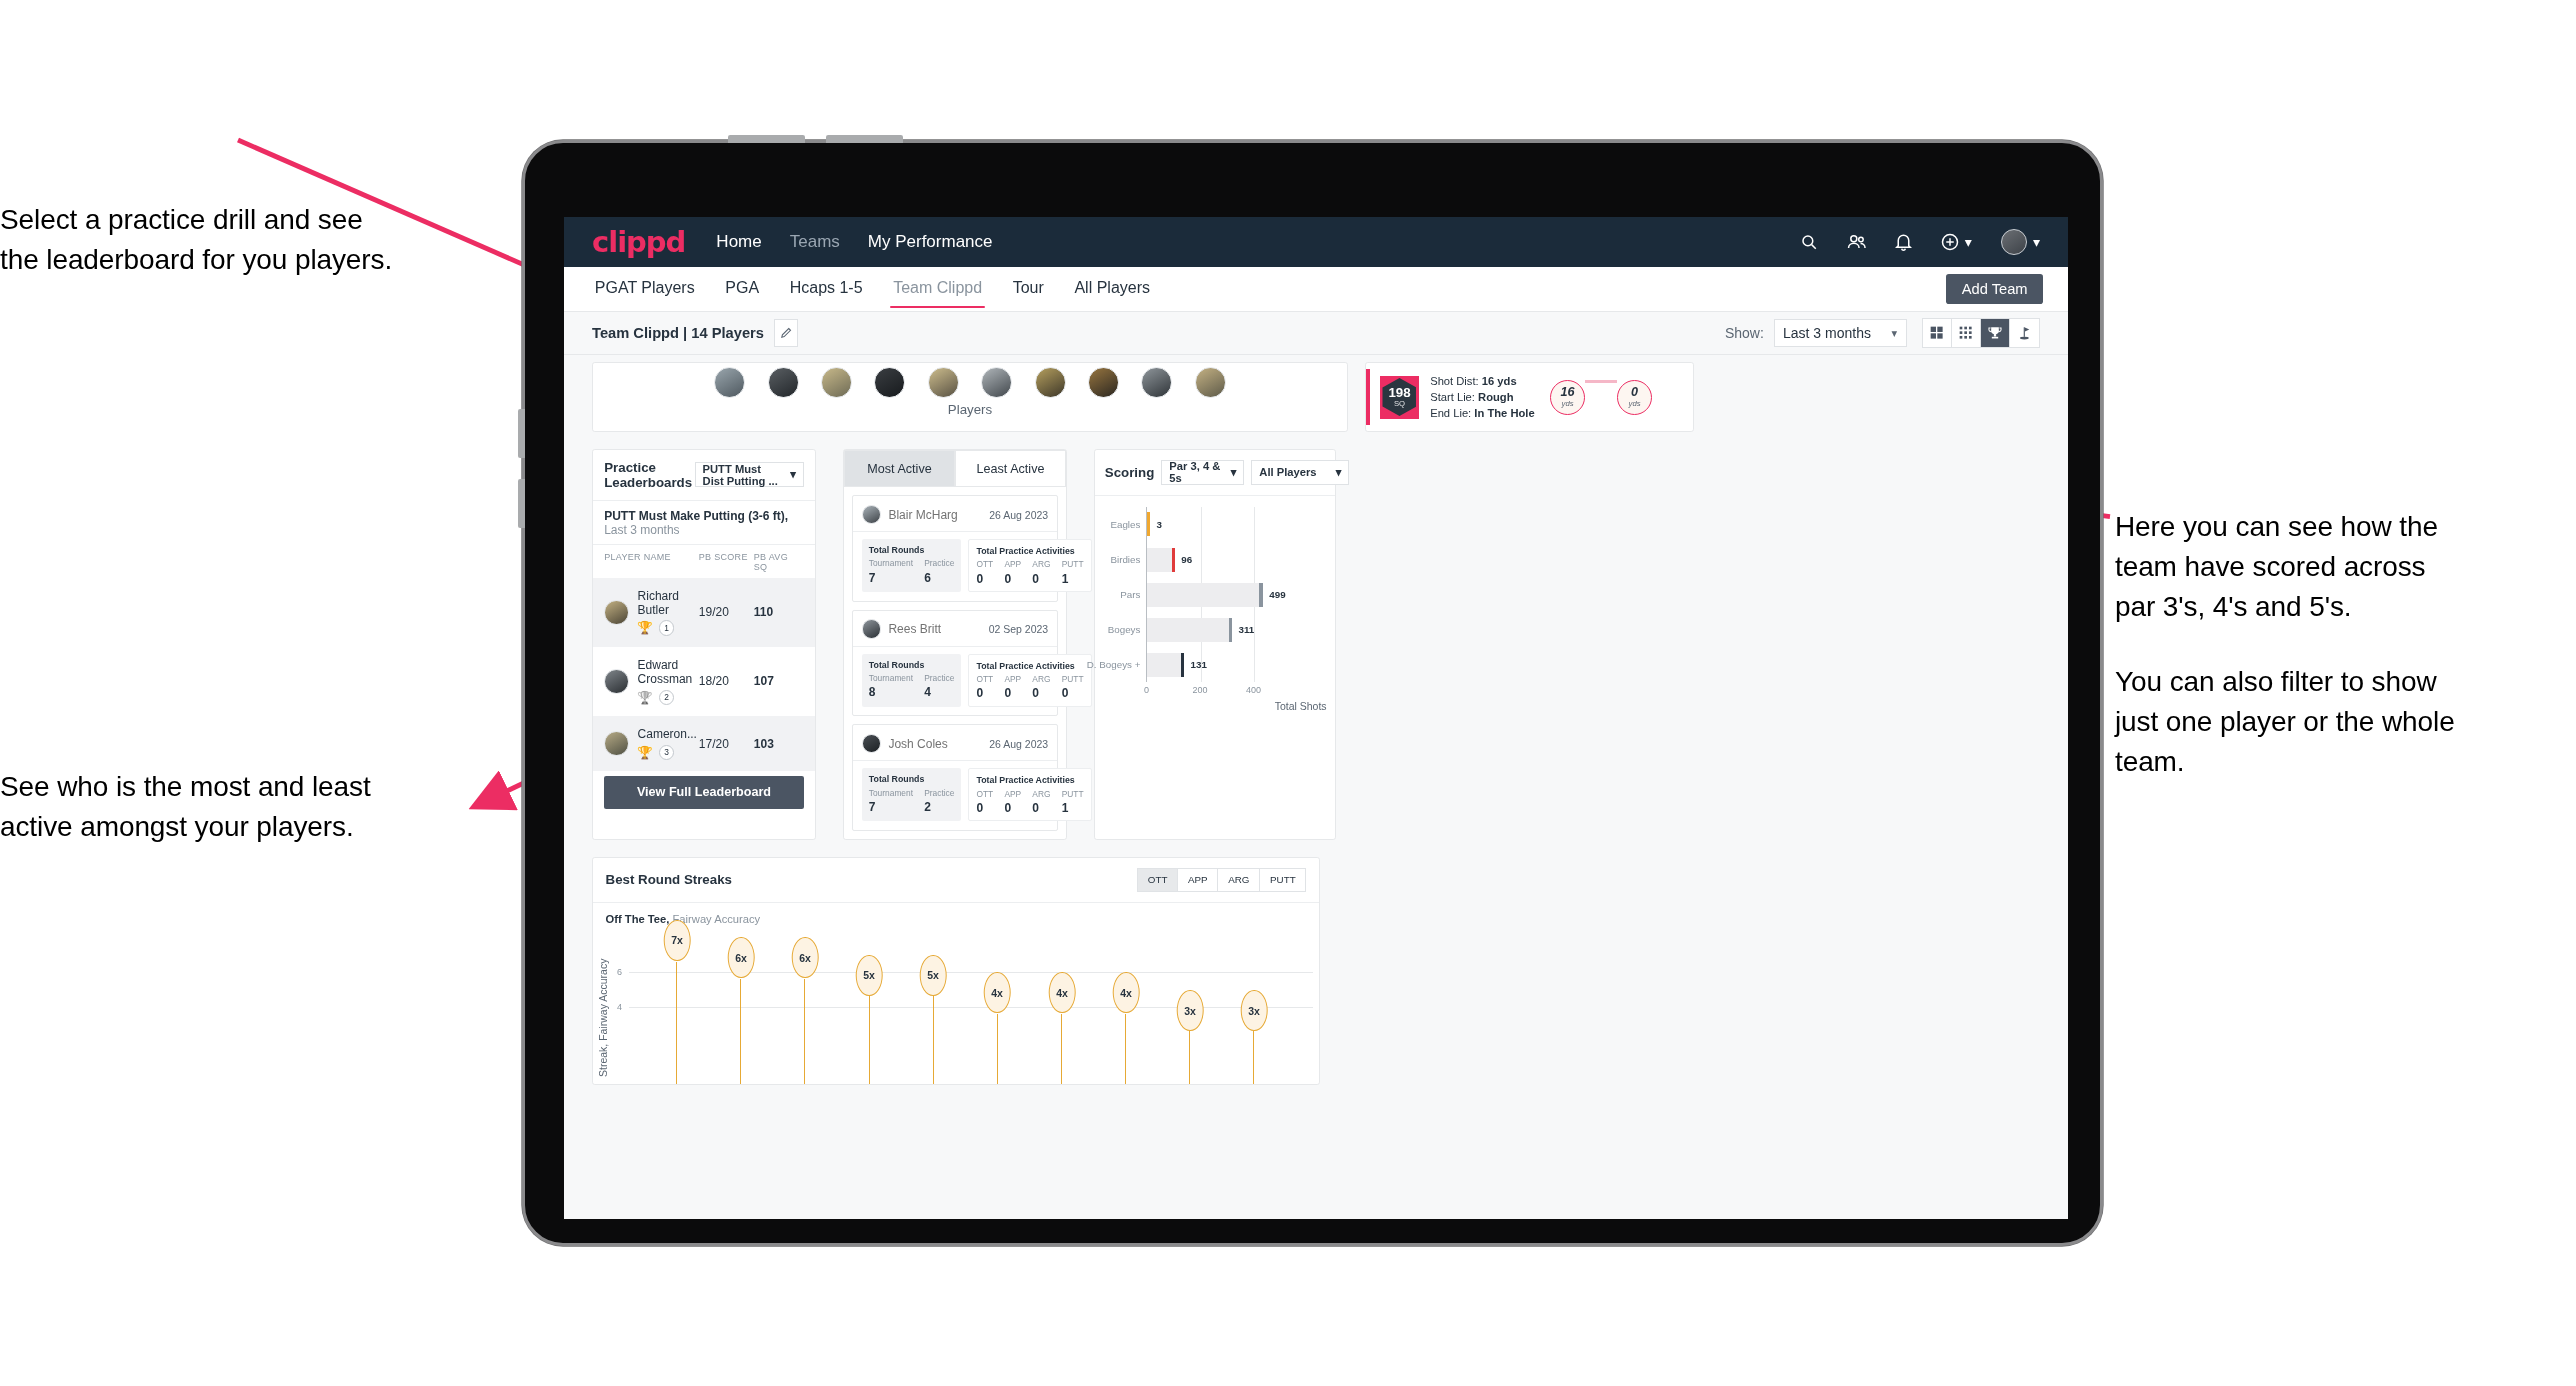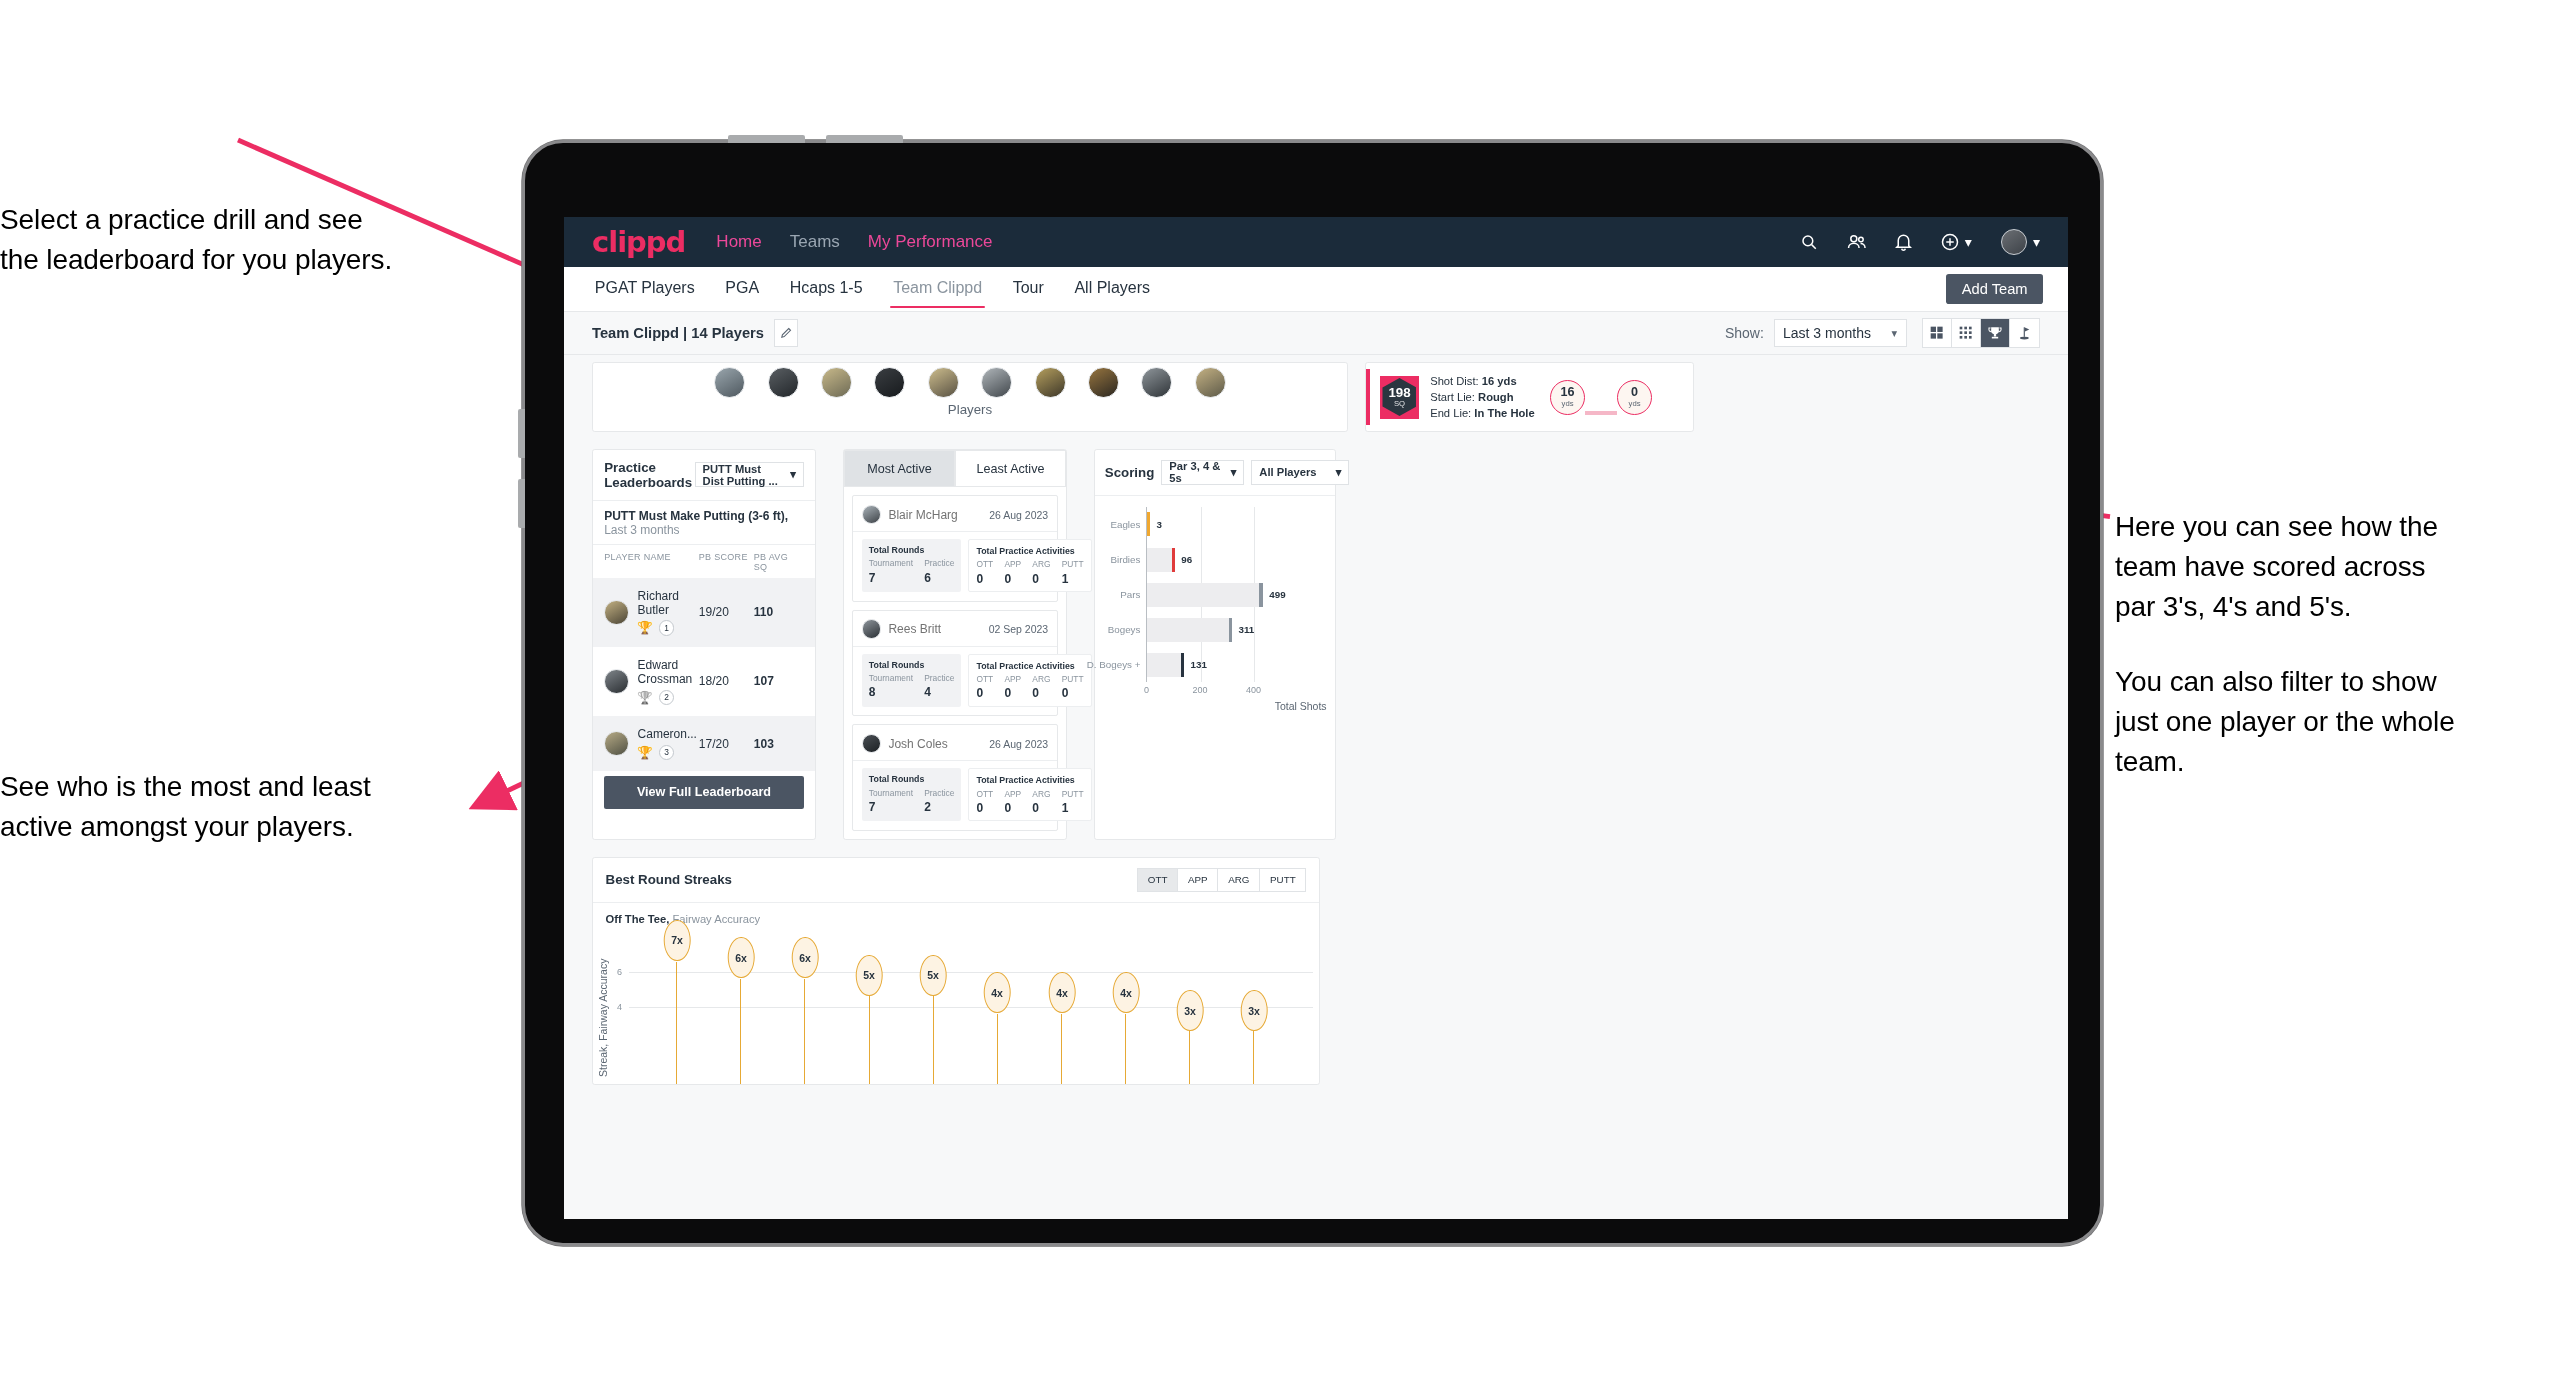--- a/index.html
+++ b/index.html
@@ -52,21 +52,21 @@
   .topnav {
     height: 50px; background: #1b2b3a;
     display: flex; align-items: center; padding: 0 28px;
   }
   .logo {
     color: #ec2d63; font-size: 29px; font-weight: 700;
     letter-spacing: -1px; font-family: "DejaVu Sans", sans-serif;
     margin-right: 31px;
   }
   .navlinks { display: flex; align-items: center; gap: 28px; }
-  .navlink { color: #ec4899; font-size: 17px; }
+  .navlink { color: #ffffff; font-size: 17px; }
   .navlink.dim { color: #9aa6b2; }
   .navspacer { flex: 1; }
   .navicons { display: flex; align-items: center; gap: 29px; }
   .nicon { color: #fff; display: flex; align-items: center; }
   .caret { color:#fff; font-size:14px; margin-left:5.6px; }
   .avatar-nav {
     width: 26.6px; height: 26.6px; border-radius: 50%;
     background: linear-gradient(145deg,#6b6f74,#3d4248);
     border: 1.4px solid #c9ced3; display:inline-block;
   }
@@ -141,21 +141,21 @@
     width: 34px; height: 38px; background:#2b3640;
     clip-path: polygon(50% 0%, 100% 25%, 100% 75%, 50% 100%, 0% 75%, 0% 25%);
     display:flex; flex-direction:column; align-items:center; justify-content:center;
     color:#fff;
     text-align:center;
   }
   .hexa b { font-size: 13.3px; line-height:1; }
   .hexa span { font-size: 7.7px; opacity:.85; }
   .shotinfo { margin-left: 11.2px; font-size: 11.2px; color:#27333f; line-height:1.45; }
   .shotinfo b { font-weight:700; }
-  .yardwrap { display:flex; align-items:flex-end; margin-left: 15.4px; }
+  .yardwrap { display:flex; align-items:flex-start; margin-left: 15.4px; font-style: italic; }
   .ybub {
     width: 35px; height: 35px; border-radius:50%; border:1.4px solid #ec2d63;
     background:#fdf6f1; display:flex; flex-direction:column;
     align-items:center; justify-content:center;
   }
   .ybub b { font-size:12.6px; color:#27333f; line-height:1; }
   .ybub span { font-size:7.7px; color:#5b6672; }
   .yline { width: 32px; height: 3.5px; background:#f5b7c7; }
 
   

